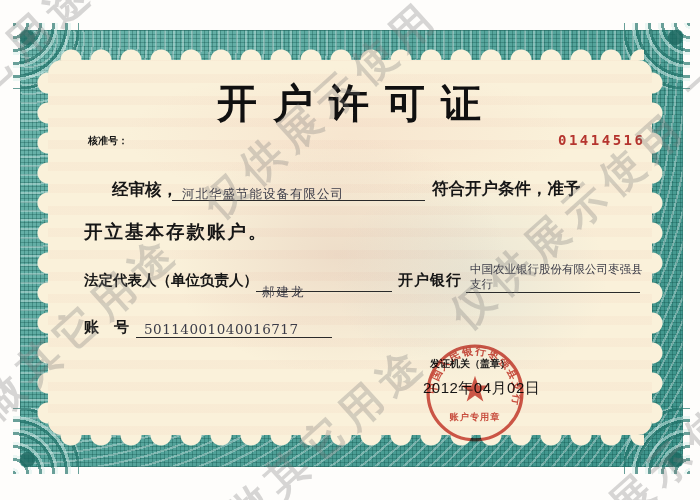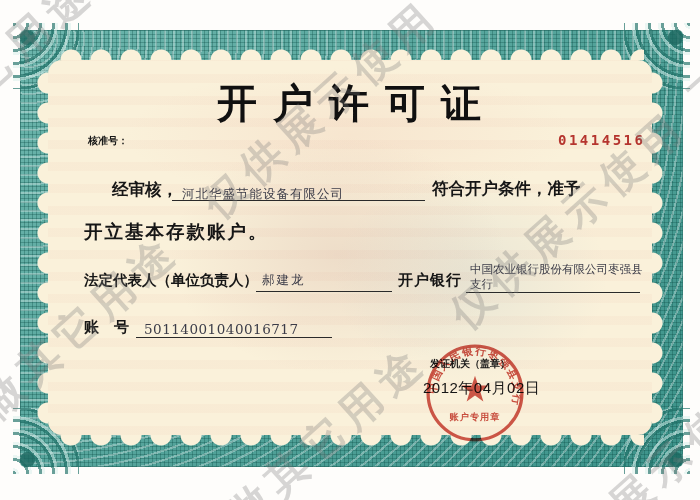--- a/index.html
+++ b/index.html
@@ -105,21 +105,21 @@
     <div class="abs lbl" style="left:88px;top:134px;font-size:10px;">核准号：</div>
     <div class="abs serial-red" style="left:558px;top:132px;font-size:14px;">01414516</div>
 
     <div class="abs lbl" style="left:112px;top:179px;font-size:16.5px;">经审核，</div>
     <div class="abs fill" style="left:182px;top:186px;font-size:12.5px;letter-spacing:1px;">河北华盛节能设备有限公司</div>
     <div class="uline" style="left:172px;top:182px;width:253px;height:18px;"></div>
     <div class="abs lbl" style="left:84px;top:219px;font-size:18.5px;letter-spacing:2px;">开立基本存款账户。</div>
     <div class="abs lbl" style="left:432px;top:178px;font-size:16.5px;">符合开户条件，准予</div>
 
     <div class="abs lbl" style="left:84px;top:271px;font-size:14.5px;">法定代表人（单位负责人）</div>
-    <div class="abs fill" style="left:262px;top:272px;font-size:12.5px;letter-spacing:2px;">郝建龙</div>
+    <div class="abs fill" style="left:262px;top:284px;font-size:12.5px;letter-spacing:2px;">郝建龙</div>
     <div class="uline" style="left:256px;top:274px;width:136px;height:17px;"></div>
     <div class="abs lbl" style="left:398px;top:271px;font-size:15px;letter-spacing:1px;">开户银行</div>
     <div class="abs fill" style="left:470px;top:262px;font-size:11.5px;">中国农业银行股份有限公司枣强县</div>
     <div class="abs fill" style="left:470px;top:277px;font-size:11.5px;">支行</div>
     <div class="uline" style="left:466px;top:275px;width:174px;height:17px;"></div>
 
     <div class="abs lbl" style="left:84px;top:318px;font-size:15px;">账　号</div>
     <div class="abs fill" style="left:144px;top:321px;font-size:13.5px;letter-spacing:.5px;">50114001040016717</div>
     <div class="uline" style="left:136px;top:320px;width:196px;height:17px;"></div>
 

